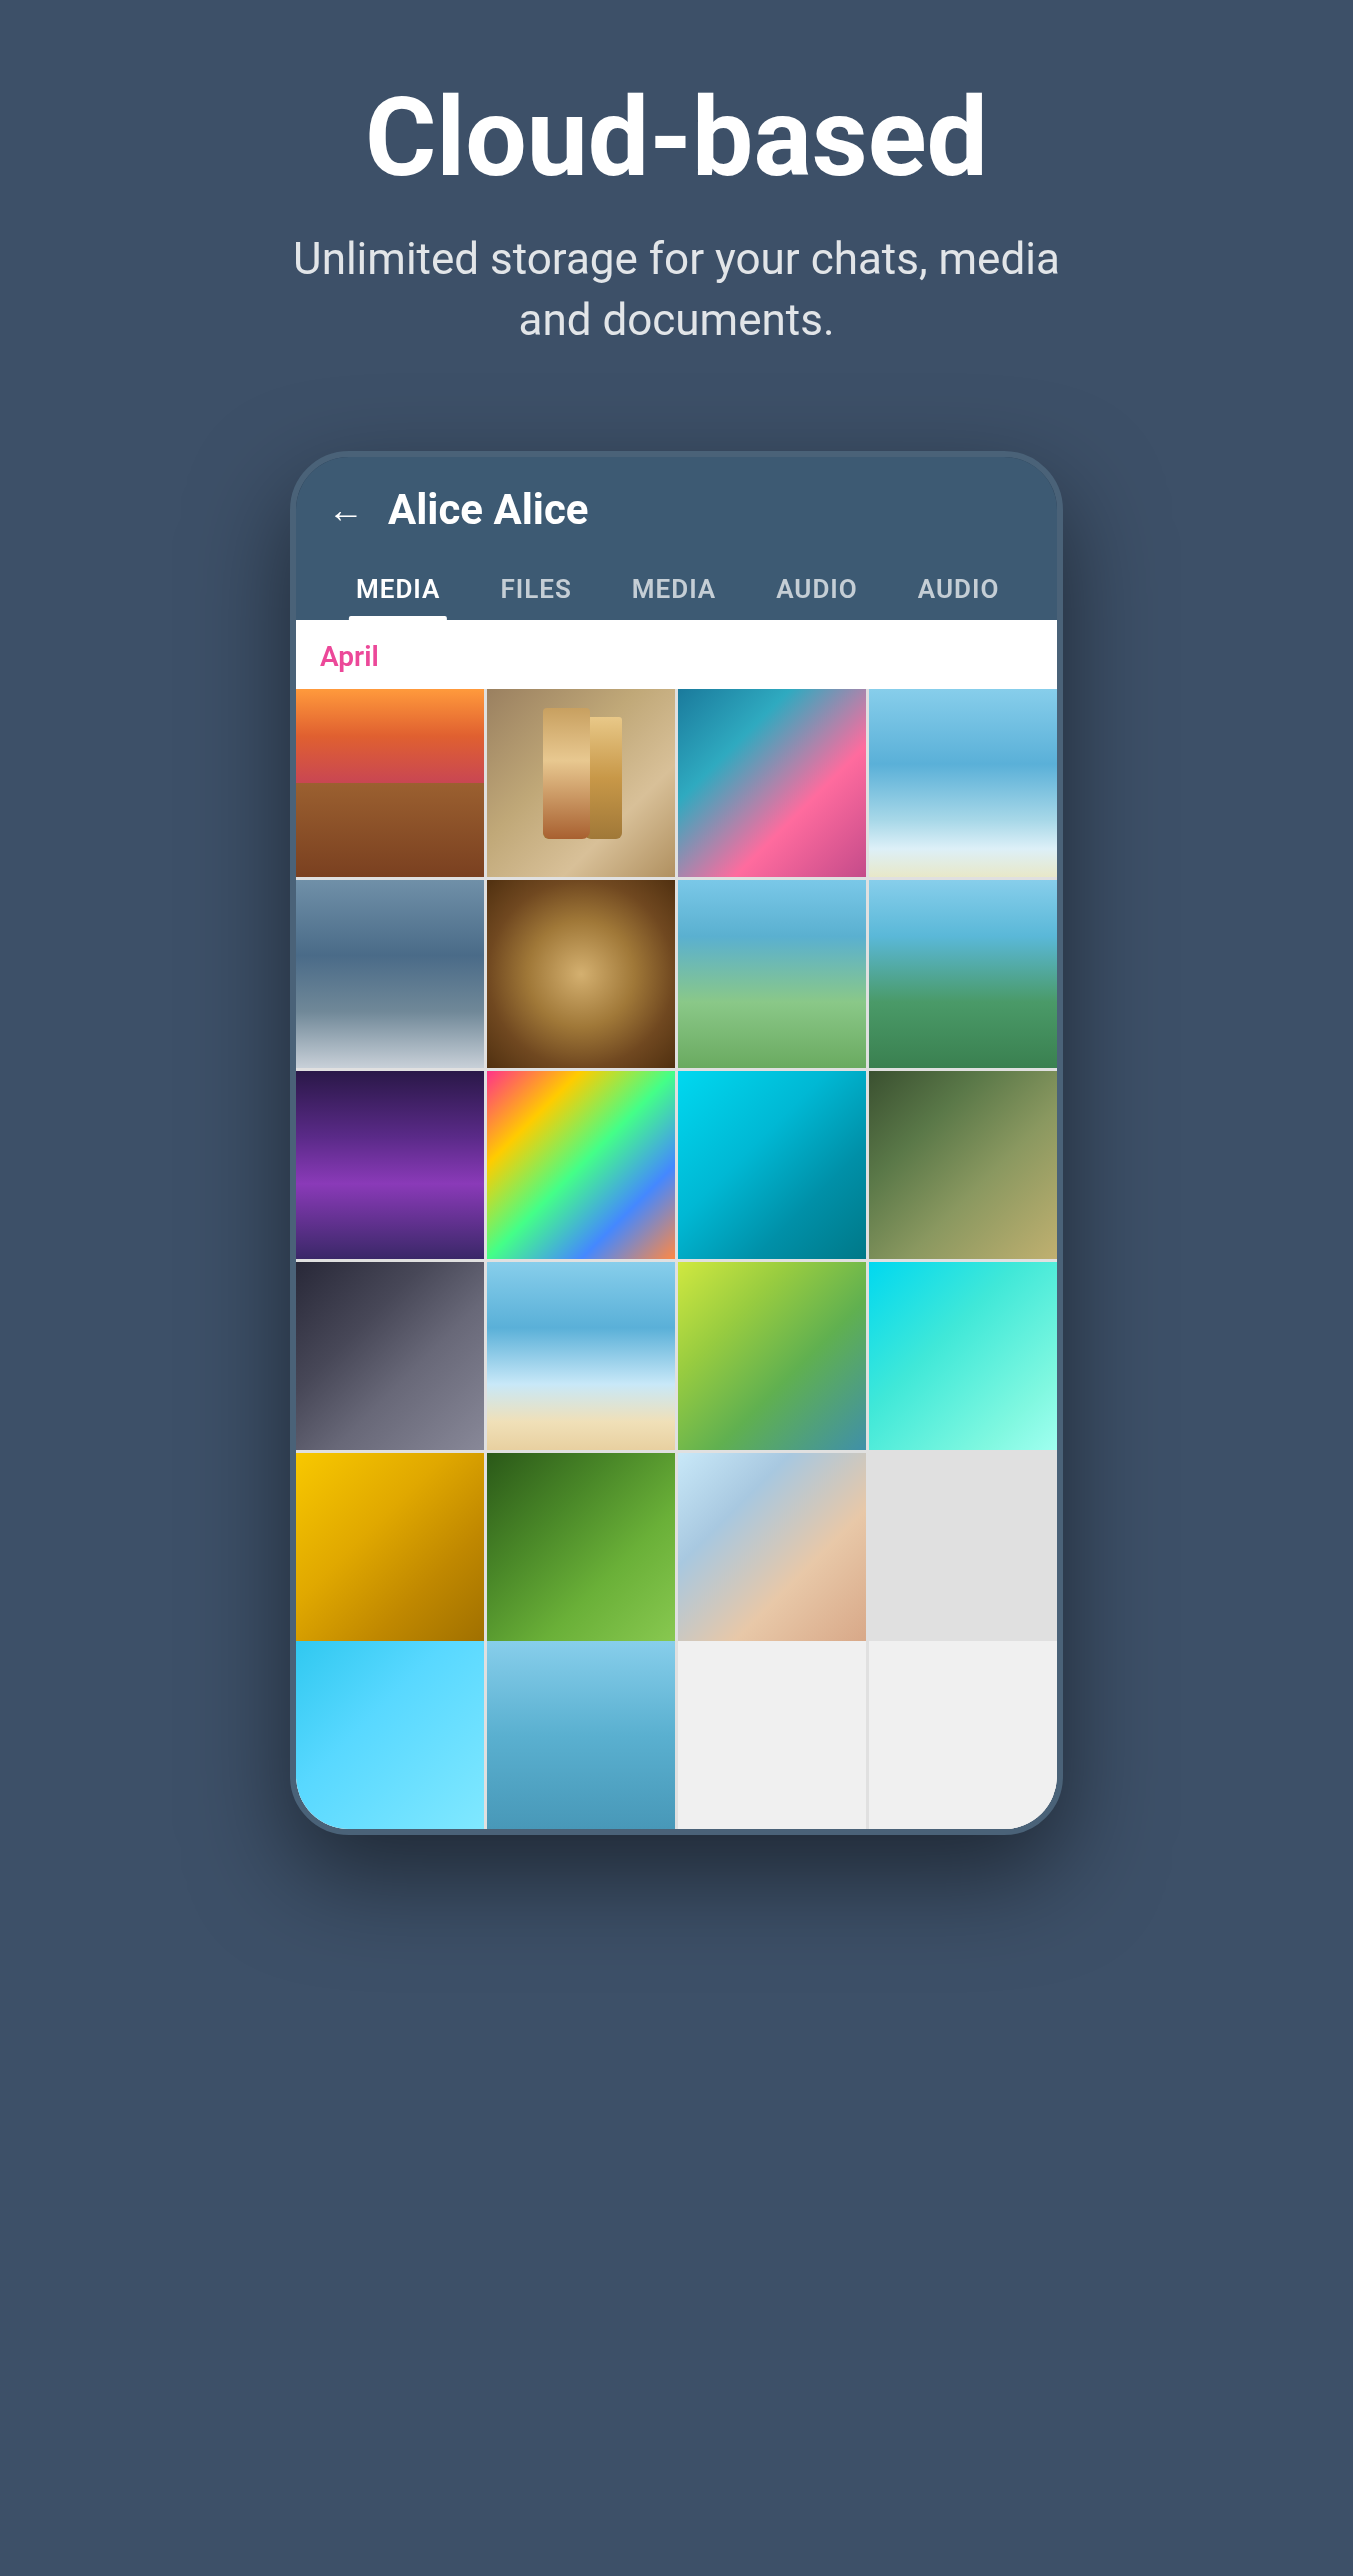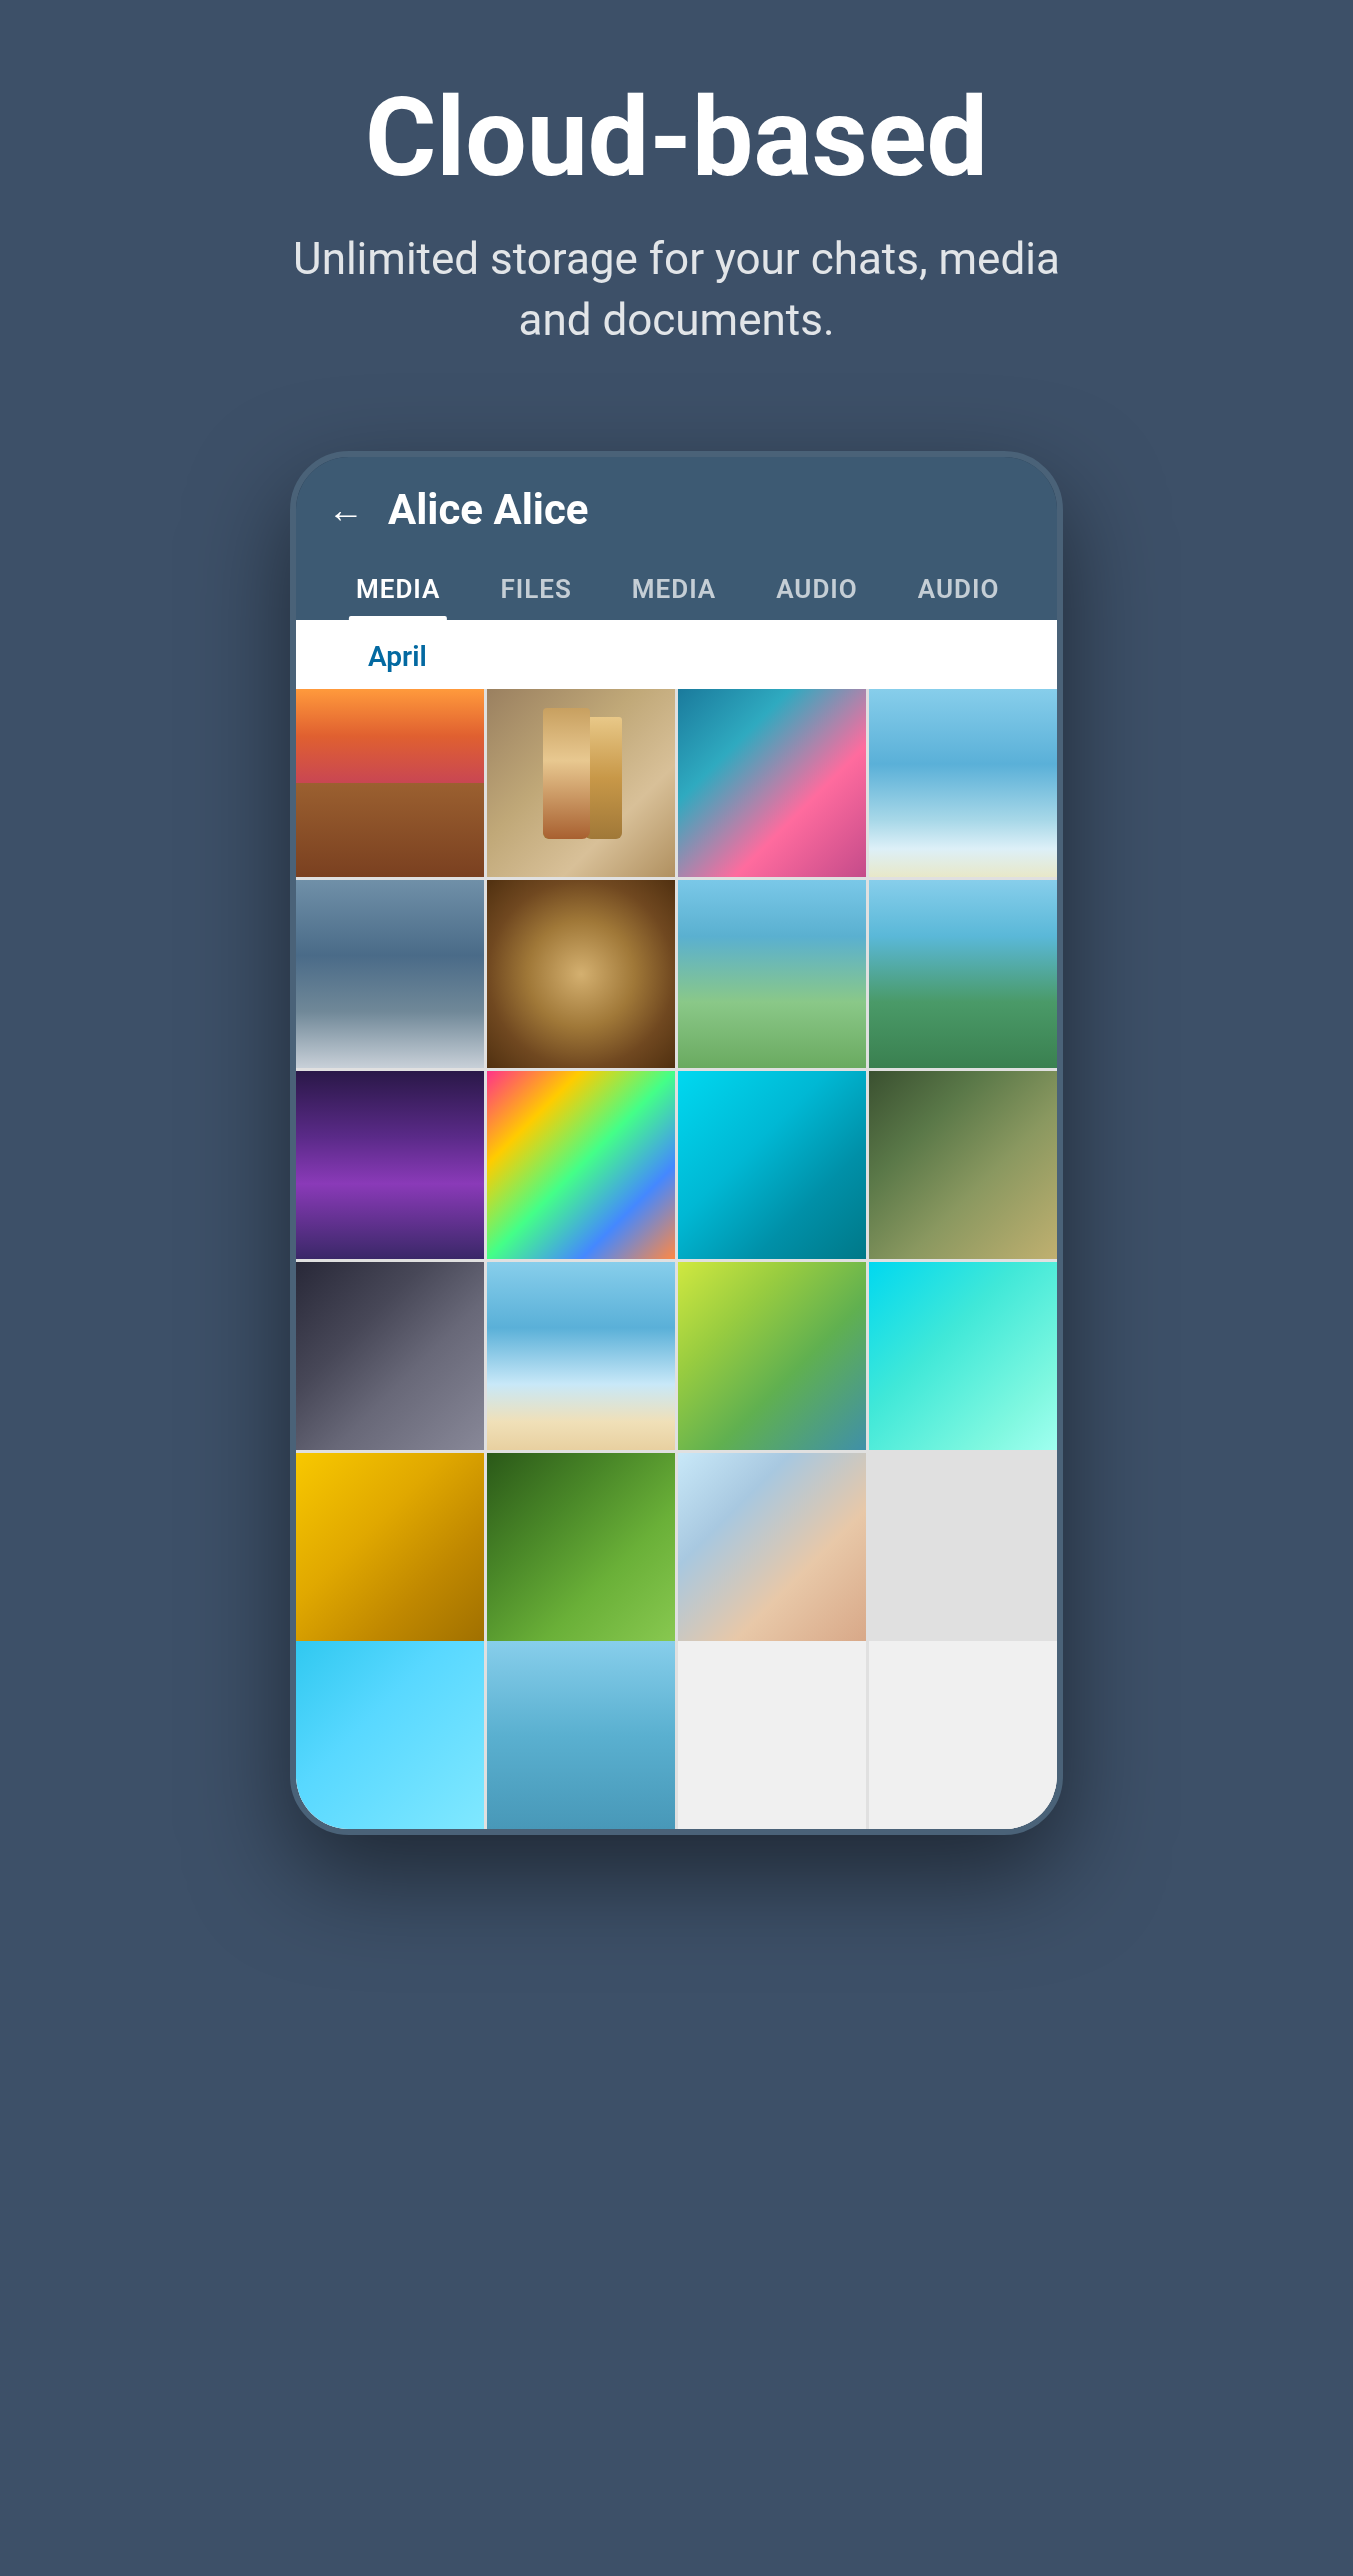--- a/index.html
+++ b/index.html
@@ -127,23 +127,22 @@
     }
 
     .app-content {
       background: #ffffff;
     }
 
     .month-label {
       padding: 20px 24px 16px;
       font-size: 28px;
       font-weight: 600;
-      color: #0369a1;
+      color: #ec4899;
       background: #fff;
-      margin-left: 48px;
     }
 
     .photo-grid {
       display: grid;
       grid-template-columns: repeat(4, 1fr);
       gap: 3px;
       background: #e0e0e0;
     }
 
     .photo-cell {

